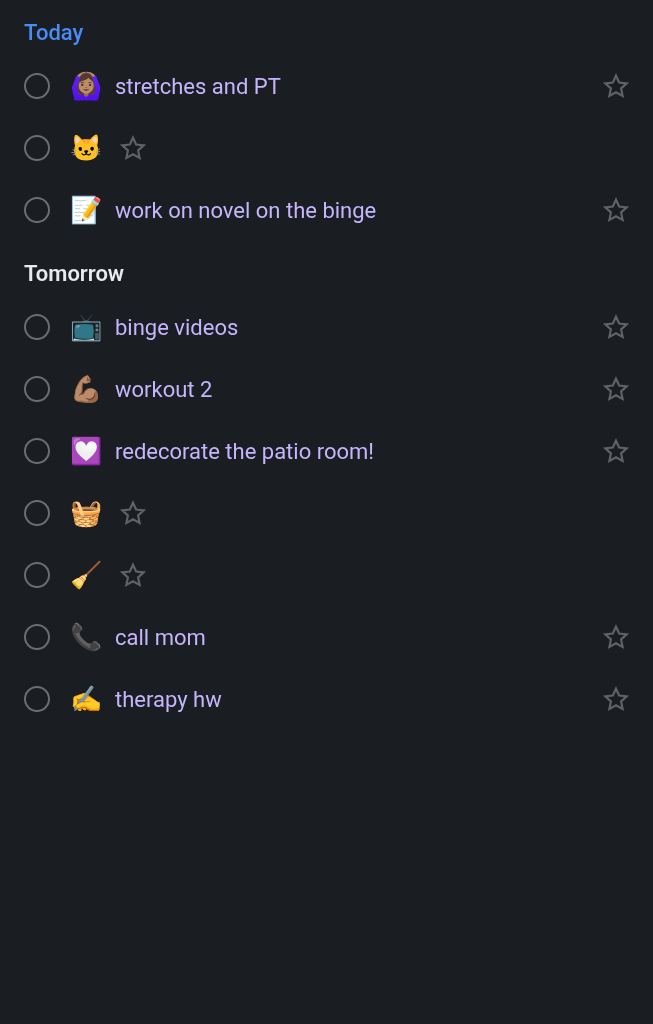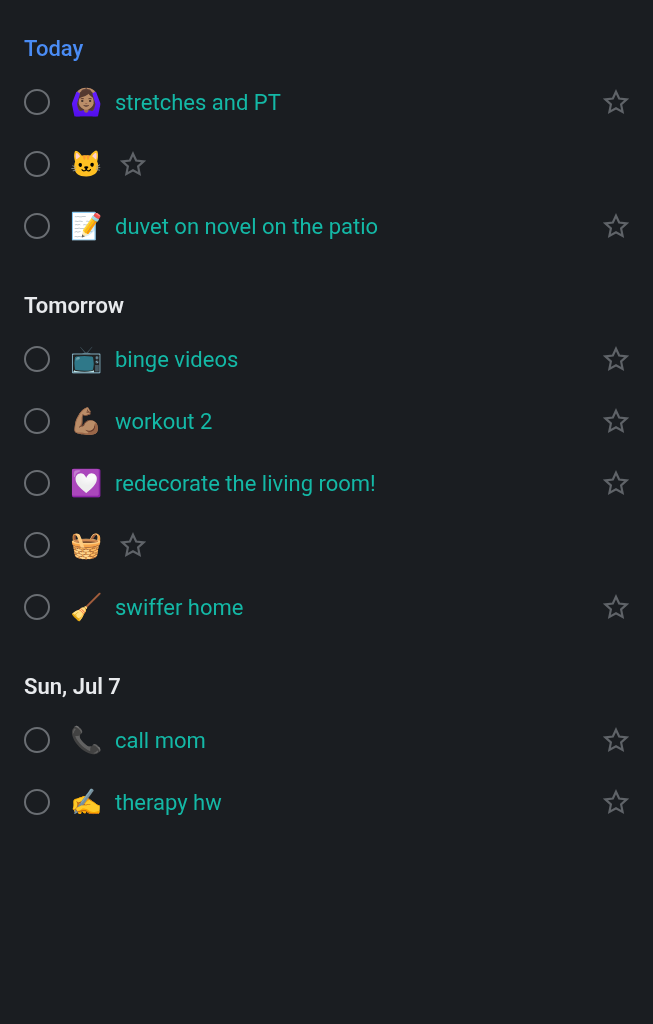--- a/index.html
+++ b/index.html
@@ -14,21 +14,20 @@
       width: 653px;
       height: 1024px;
       overflow: hidden;
       padding: 0;
     }
     .section-header {
       font-size: 22px;
       font-weight: 600;
       padding: 20px 24px 10px 24px;
       color: #e8eaed;
-      margin-top: 16px;
     }
     .section-header.accent {
       color: #4a8cf5;
       font-weight: 500;
     }
     .task-row {
       display: flex;
       align-items: center;
       padding: 16px 24px;
       gap: 20px;
@@ -42,21 +41,21 @@
       cursor: pointer;
     }
     .task-emoji {
       font-size: 26px;
       width: 30px;
       text-align: center;
       flex-shrink: 0;
     }
     .task-label {
       font-size: 22px;
-      color: #14b8a6;
+      color: #c4b5fd;
       flex: 1;
       margin-left: -5px;
     }
     .star-icon {
       width: 26px;
       height: 26px;
       flex-shrink: 0;
       cursor: pointer;
     }
     .star-icon svg {
@@ -83,21 +82,21 @@
     <div class="task-row">
       <div class="circle-checkbox"></div>
       <div class="task-emoji">🐱</div>
       <div class="star-icon"><svg viewBox="0 0 24 24">
           <path d="M12 2.5l2.9 6.3 6.9.8-5.1 4.7 1.4 6.8L12 17.8l-6.1 3.3 1.4-6.8-5.1-4.7 6.9-.8L12 2.5z"></path>
         </svg></div>
     </div>
     <div class="task-row">
       <div class="circle-checkbox"></div>
       <div class="task-emoji">📝</div>
-      <div class="task-label">duvet on novel on the patio</div>
+      <div class="task-label">work on novel on the binge</div>
       <div class="star-icon"><svg viewBox="0 0 24 24">
           <path d="M12 2.5l2.9 6.3 6.9.8-5.1 4.7 1.4 6.8L12 17.8l-6.1 3.3 1.4-6.8-5.1-4.7 6.9-.8L12 2.5z"></path>
         </svg></div>
     </div>
     <div class="section-header">Tomorrow</div>
     <div class="task-row">
       <div class="circle-checkbox"></div>
       <div class="task-emoji">📺</div>
       <div class="task-label">binge videos</div>
       <div class="star-icon"><svg viewBox="0 0 24 24">
@@ -108,41 +107,39 @@
       <div class="circle-checkbox"></div>
       <div class="task-emoji">💪🏽</div>
       <div class="task-label">workout 2</div>
       <div class="star-icon"><svg viewBox="0 0 24 24">
           <path d="M12 2.5l2.9 6.3 6.9.8-5.1 4.7 1.4 6.8L12 17.8l-6.1 3.3 1.4-6.8-5.1-4.7 6.9-.8L12 2.5z"></path>
         </svg></div>
     </div>
     <div class="task-row">
       <div class="circle-checkbox"></div>
       <div class="task-emoji">💟</div>
-      <div class="task-label">redecorate the living room!</div>
+      <div class="task-label">redecorate the patio room!</div>
       <div class="star-icon"><svg viewBox="0 0 24 24">
           <path d="M12 2.5l2.9 6.3 6.9.8-5.1 4.7 1.4 6.8L12 17.8l-6.1 3.3 1.4-6.8-5.1-4.7 6.9-.8L12 2.5z"></path>
         </svg></div>
     </div>
     <div class="task-row">
       <div class="circle-checkbox"></div>
       <div class="task-emoji">🧺</div>
       <div class="star-icon"><svg viewBox="0 0 24 24">
           <path d="M12 2.5l2.9 6.3 6.9.8-5.1 4.7 1.4 6.8L12 17.8l-6.1 3.3 1.4-6.8-5.1-4.7 6.9-.8L12 2.5z"></path>
         </svg></div>
     </div>
     <div class="task-row">
       <div class="circle-checkbox"></div>
       <div class="task-emoji">🧹</div>
-      <div class="task-label">swiffer home</div>
       <div class="star-icon"><svg viewBox="0 0 24 24">
           <path d="M12 2.5l2.9 6.3 6.9.8-5.1 4.7 1.4 6.8L12 17.8l-6.1 3.3 1.4-6.8-5.1-4.7 6.9-.8L12 2.5z"></path>
         </svg></div>
     </div>
-    <div class="section-header">Sun, Jul 7</div>
     <div class="task-row">
       <div class="circle-checkbox"></div>
       <div class="task-emoji">📞</div>
       <div class="task-label">call mom</div>
       <div class="star-icon"><svg viewBox="0 0 24 24">
           <path d="M12 2.5l2.9 6.3 6.9.8-5.1 4.7 1.4 6.8L12 17.8l-6.1 3.3 1.4-6.8-5.1-4.7 6.9-.8L12 2.5z"></path>
         </svg></div>
     </div>
     <div class="task-row">
       <div class="circle-checkbox"></div>

